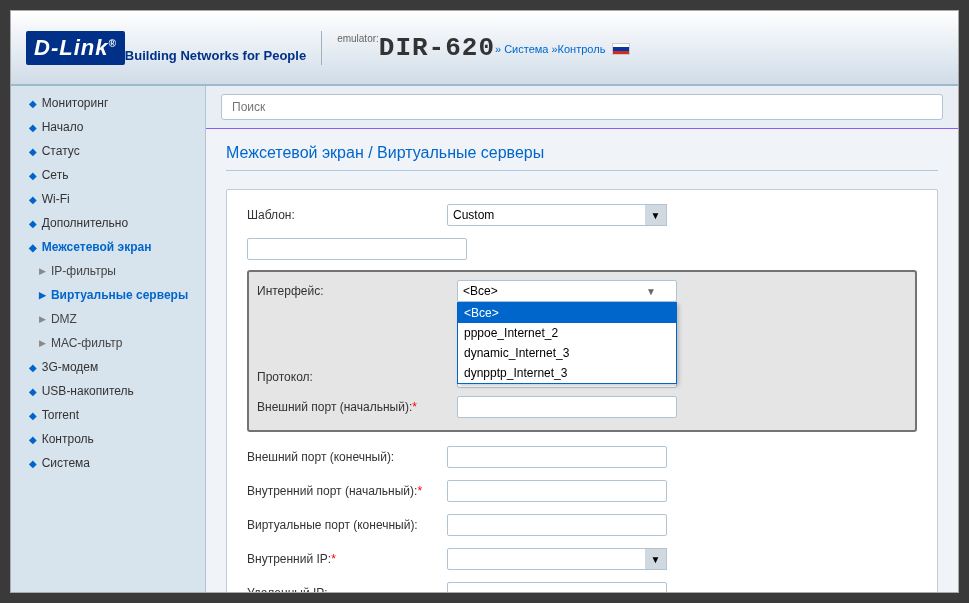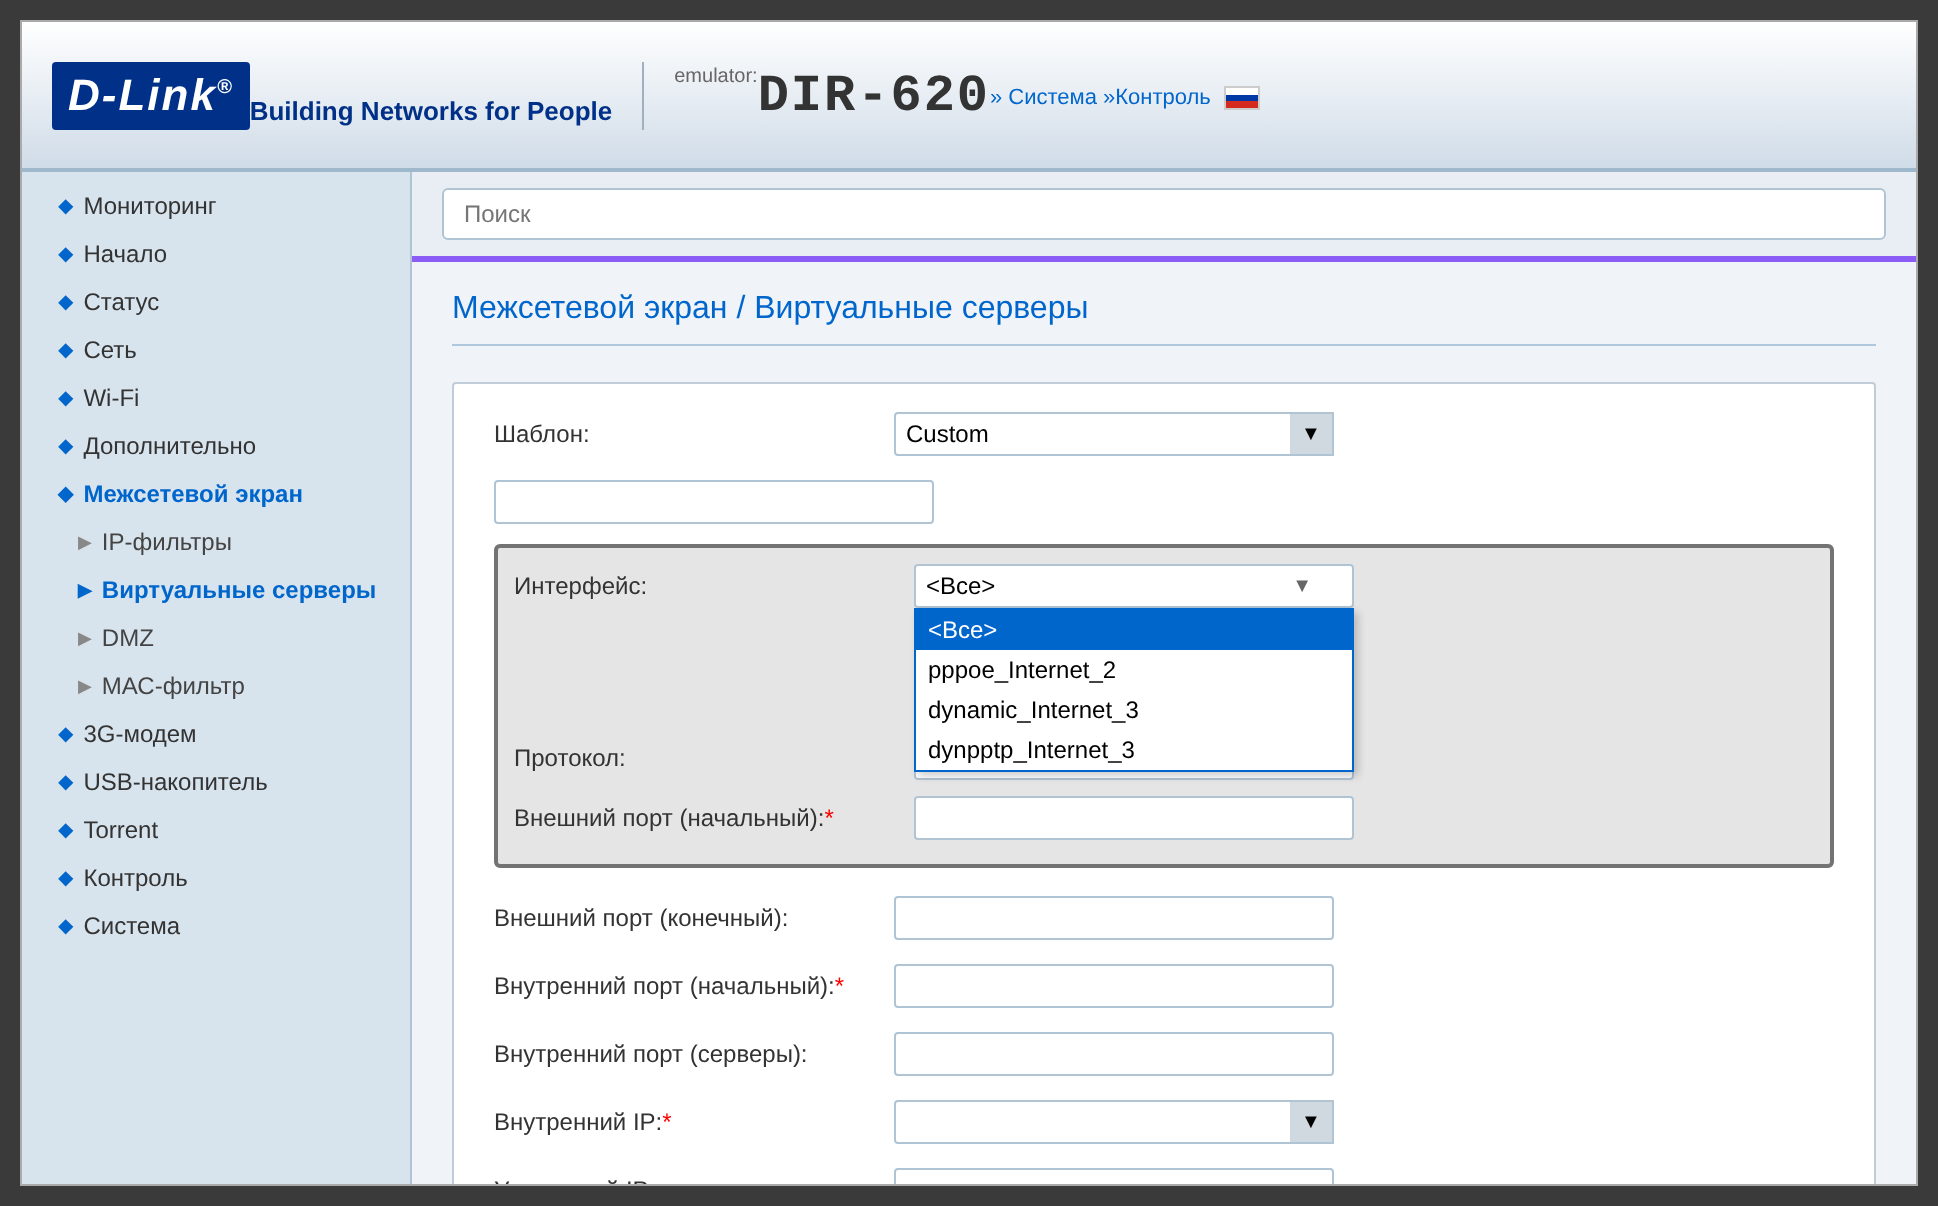--- a/index.html
+++ b/index.html
@@ -157,21 +157,21 @@
     .main-content {
       flex: 1;
       background: #f0f4f8;
       padding: 0;
       overflow-y: auto;
     }
 
     .search-bar {
       padding: 8px 15px;
       background: #e8eef4;
-      border-bottom: 3px solid #8b5cf6;
+      border-bottom: 1px solid #8b5cf6;
     }
 
     .search-input {
       width: 100%;
       padding: 5px 10px;
       border: 1px solid #b0c4d4;
       border-radius: 3px;
       font-size: 12px;
       background: white;
       color: #999;
@@ -480,21 +480,21 @@
             <div class="form-row">
               <div class="form-label">
                 Внутренний порт (начальный):<span style="color:red;">*</span>
               </div>
               <div style="width:220px;">
                 <input type="text" class="form-input" style="width: 100%;">
               </div>
             </div>
 
             <div class="form-row">
-              <div class="form-label">Внутренний порт (серверы):</div>
+              <div class="form-label">Виртуальные порт (конечный):</div>
               <div style="width:220px;">
                 <input type="text" class="form-input" style="width: 100%;">
               </div>
             </div>
 
             <div class="form-row">
               <div class="form-label">
                 <span>Внутренний IP:</span><span style="color:red;">*</span>
               </div>
               <div class="select-with-arrow">

